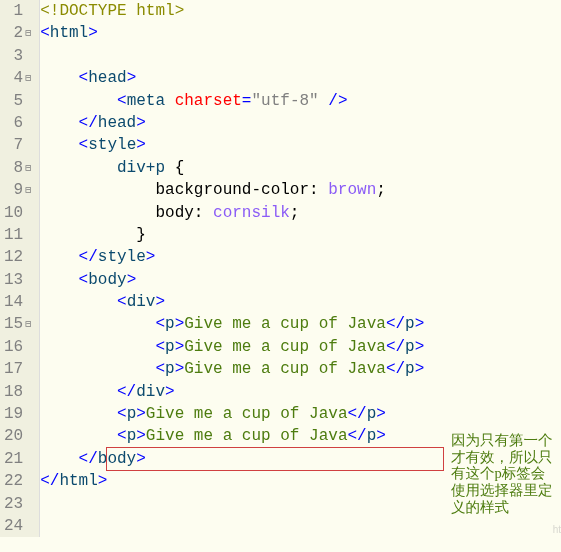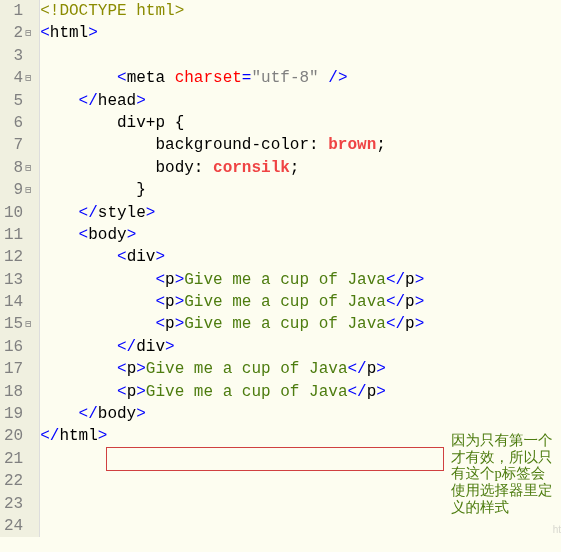--- a/index.html
+++ b/index.html
@@ -36,26 +36,26 @@
   }
   .code {
     flex: 1;
   }
   .code .line {
     height: 22.4px;
     white-space: pre;
   }
   .t-decl { color: #8b8b00; } 
   .t-bracket { color: #0000ff; } 
-  .t-tag { color: #000000; }  
+  .t-tag { color: #0c4a6e; }  
   .t-attr { color: #ff0000; } 
   .t-str { color: #808080; } 
   .t-text { color: #4d7c0f; }
   .t-prop { color: #000; }
-  .t-val { color: #ef4444; font-weight: bold; }
+  .t-val { color: #8b5cf6; }
   .t-brace { color: #000; }
   .highlight-box {
     position: absolute;
     border: 1px solid #d04040;
     pointer-events: none;
     z-index: 5;
   }
   .annotation {
     position: absolute;
     color: #4d7c0f;
@@ -102,22 +102,24 @@
       <div>20<span class="fold"></span></div>
       <div>21<span class="fold"></span></div>
       <div>22<span class="fold"></span></div>
       <div>23<span class="fold"></span></div>
       <div>24<span class="fold"></span></div>
     </div>
   <div class="code">
     <div class="line"><span class="t-decl">&lt;!DOCTYPE html&gt;</span></div>
     <div class="line"><span class="t-bracket">&lt;</span><span class="t-tag">html</span><span class="t-bracket">&gt;</span></div>
     <div class="line"></div>
+    <div class="line">    <span class="t-bracket">&lt;</span><span class="t-tag">head</span><span class="t-bracket">&gt;</span></div>
     <div class="line">        <span class="t-bracket">&lt;</span><span class="t-tag">meta</span> <span class="t-attr">charset</span><span class="t-bracket">=</span><span class="t-str">"utf-8"</span> <span class="t-bracket">/&gt;</span></div>
     <div class="line">    <span class="t-bracket">&lt;/</span><span class="t-tag">head</span><span class="t-bracket">&gt;</span></div>
+    <div class="line">    <span class="t-bracket">&lt;</span><span class="t-tag">style</span><span class="t-bracket">&gt;</span></div>
     <div class="line">        <span class="t-tag">div+p</span> <span class="t-brace">{</span></div>
     <div class="line">            <span class="t-prop">background-color</span>: <span class="t-val">brown</span>;</div>
     <div class="line">            <span class="t-prop">body</span>: <span class="t-val">cornsilk</span>;</div>
     <div class="line">          <span class="t-brace">}</span></div>
     <div class="line">    <span class="t-bracket">&lt;/</span><span class="t-tag">style</span><span class="t-bracket">&gt;</span></div>
     <div class="line">    <span class="t-bracket">&lt;</span><span class="t-tag">body</span><span class="t-bracket">&gt;</span></div>
     <div class="line">        <span class="t-bracket">&lt;</span><span class="t-tag">div</span><span class="t-bracket">&gt;</span></div>
     <div class="line">            <span class="t-bracket">&lt;</span><span class="t-tag">p</span><span class="t-bracket">&gt;</span><span class="t-text">Give me a cup of Java</span><span class="t-bracket">&lt;/</span><span class="t-tag">p</span><span class="t-bracket">&gt;</span></div>
     <div class="line">            <span class="t-bracket">&lt;</span><span class="t-tag">p</span><span class="t-bracket">&gt;</span><span class="t-text">Give me a cup of Java</span><span class="t-bracket">&lt;/</span><span class="t-tag">p</span><span class="t-bracket">&gt;</span></div>
     <div class="line">            <span class="t-bracket">&lt;</span><span class="t-tag">p</span><span class="t-bracket">&gt;</span><span class="t-text">Give me a cup of Java</span><span class="t-bracket">&lt;/</span><span class="t-tag">p</span><span class="t-bracket">&gt;</span></div>

